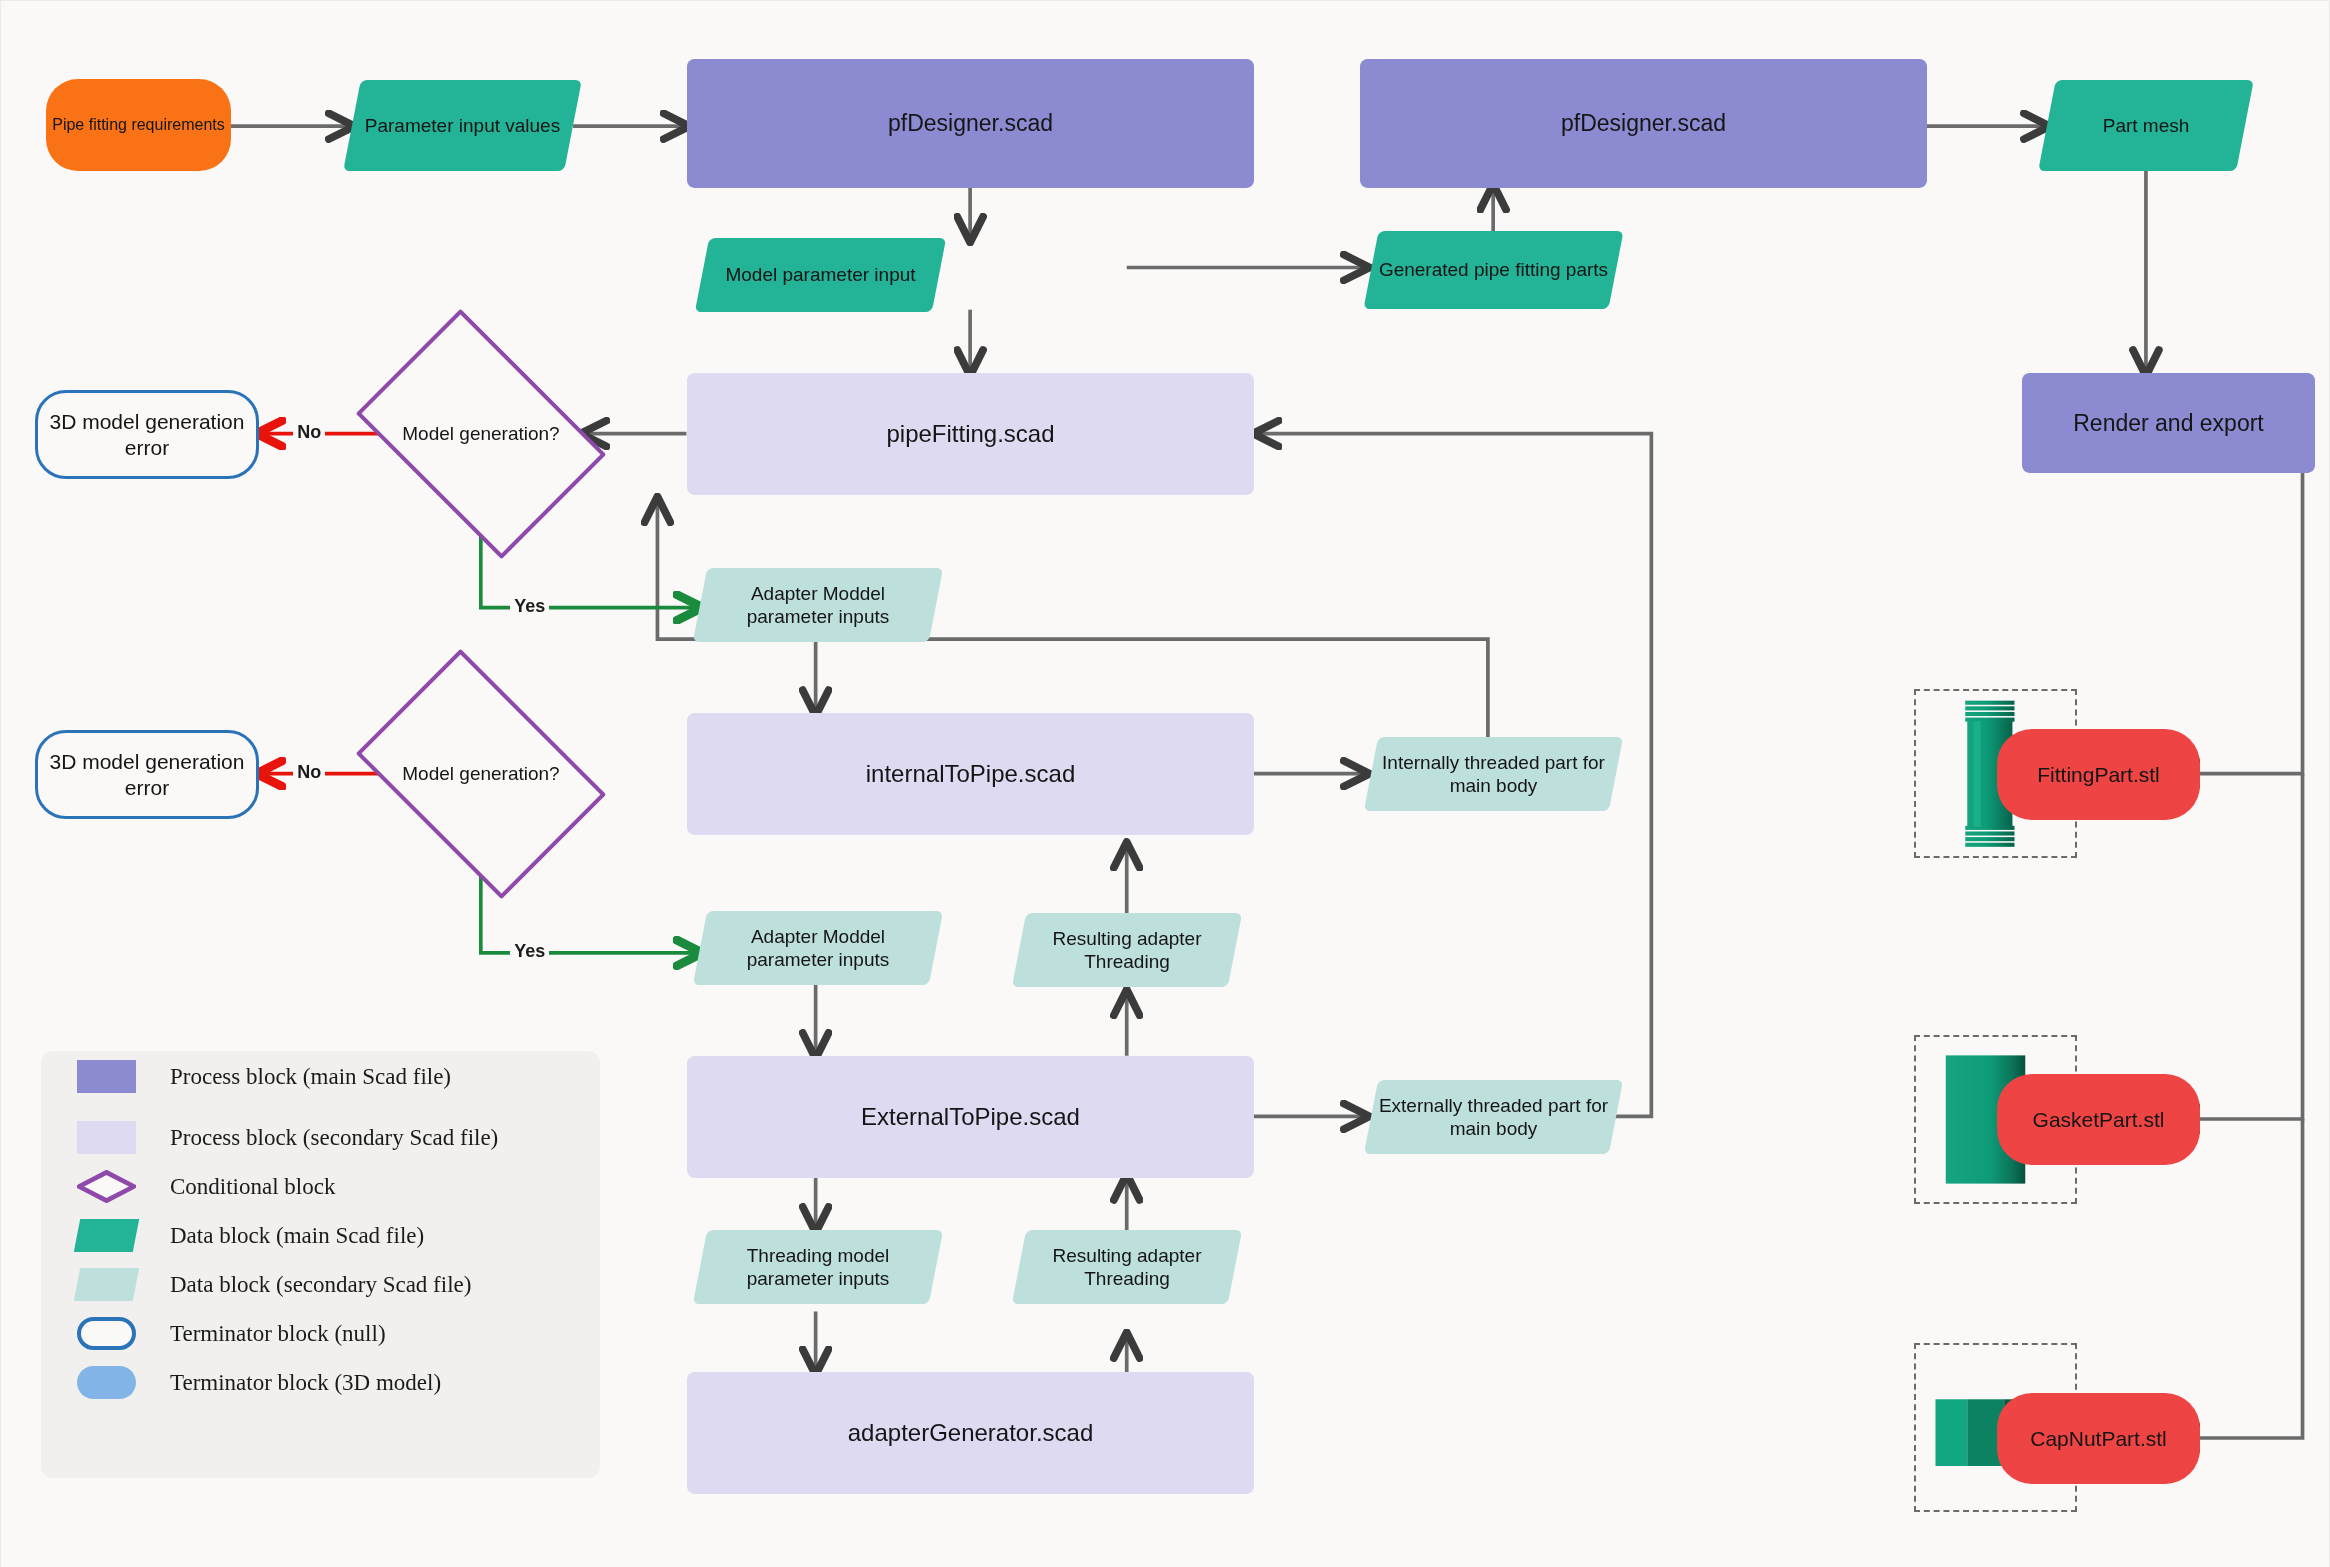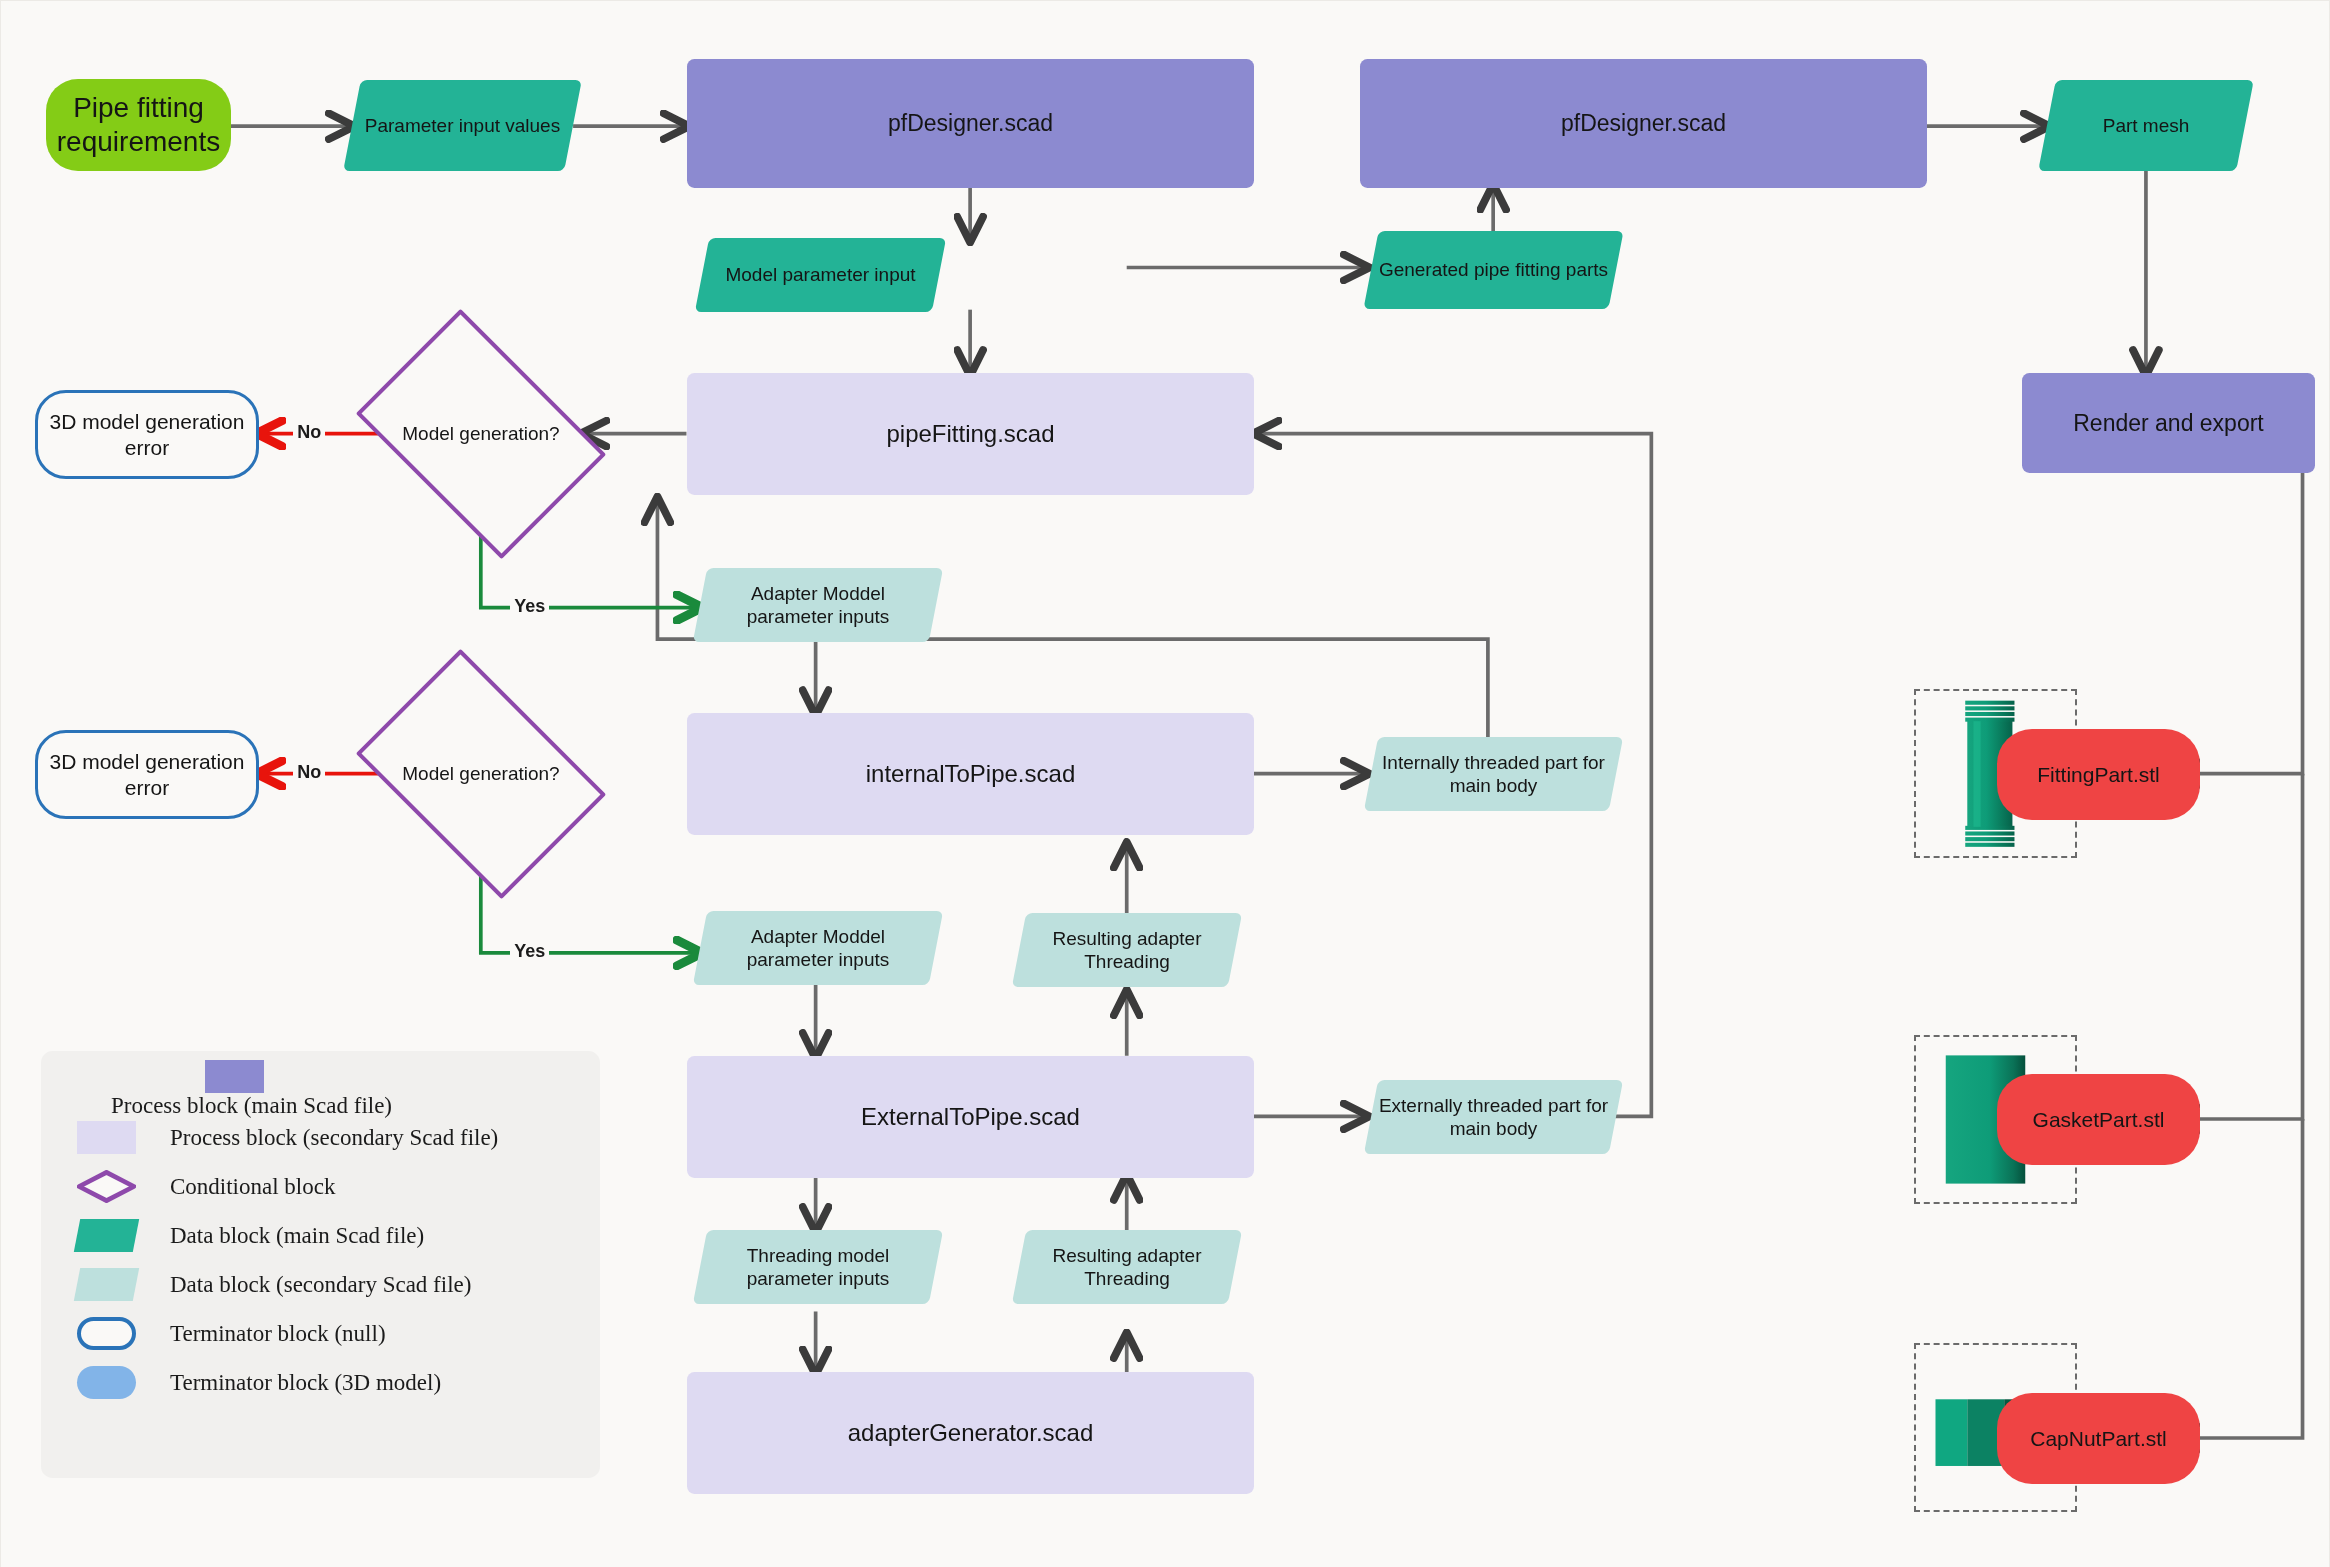--- a/index.html
+++ b/index.html
@@ -18,21 +18,21 @@
   .data-main,.data-sec{font-size:19px;}
   .data-main .skew,.data-sec .skew{position:absolute;inset:0;border-radius:6.3px;
         transform:skewX(-11deg);z-index:0;}
   .data-main .skew{background:#23b396;}
   .data-sec  .skew{background:#bde0dd;}
   .data-main span,.data-sec span{position:relative;z-index:1;}
 
   
   .term-null{background:#faf9f7;border:3.7px solid #2a73b8;border-radius:31px;font-size:21px;}
   .term-3d{background:#ef4444;border-radius:35px;font-size:21px;}
-  .start-pill{background:#84cc16;border-radius:32px;font-size:28px;}
+  .start-pill{background:#f97316;border-radius:32px;font-size:16px;}
 
   
   .cond{position:absolute;}
   .cond .dia{position:absolute;inset:0;border:4.2px solid #8e49ab;background:#faf9f7;
        transform:rotate(45deg);border-radius:2.1px;}
   .cond .lbl{position:absolute;inset:0;display:flex;align-items:center;justify-content:center;
        text-align:center;font-size:19px;line-height:1.22;color:#151515;}
 
   
   #legend{position:absolute;background:#f1f0ee;border-radius:11.6px;}
@@ -291,21 +291,21 @@
   </div>
   <div class="node term-3d" style="left:1996px;top:1073px;width:203px;height:91px;">
     <span>GasketPart.stl</span>
   </div>
   <div class="node term-3d" style="left:1996px;top:1392px;width:203px;height:91px;">
     <span>CapNutPart.stl</span>
   </div>
 
   <div id="legend" style="left:40px;top:1050px;width:559px;height:427px;">
 
-    <div class="lg-row" style="left:36px;top:9px;flex-direction:column;">
+    <div class="lg-row" style="left:36px;top:9px;">
       <div class="lg-sw sq-main"></div>
       <div class="lg-txt">Process block (main Scad file)</div>
     </div>
 
     <div class="lg-row" style="left:36px;top:70px;">
       <div class="lg-sw sq-sec"></div>
       <div class="lg-txt">Process block (secondary Scad file)</div>
     </div>
 
     <div class="lg-row" style="left:36px;top:119px;">

